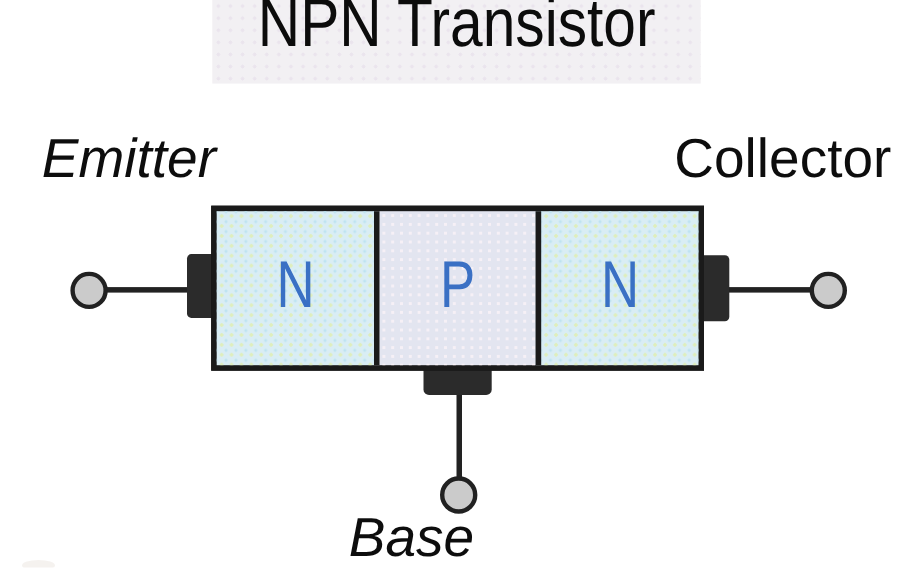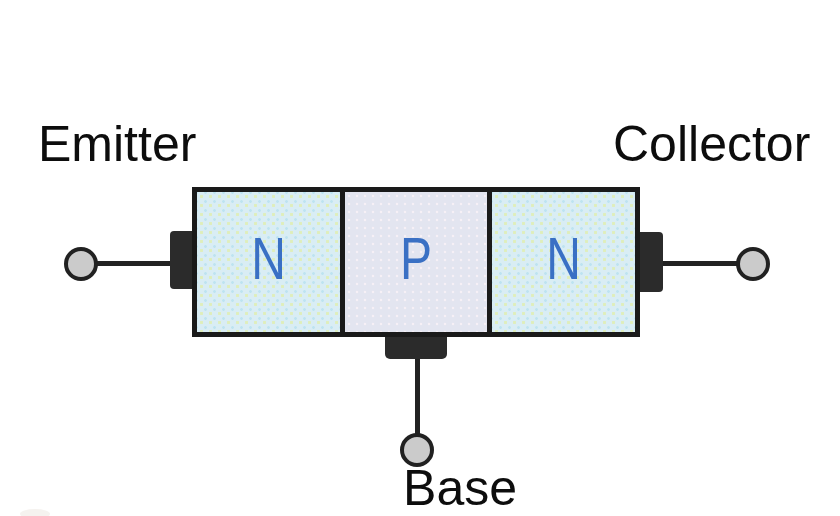--- a/index.html
+++ b/index.html
@@ -23,23 +23,23 @@
     font-size: 62px; color: #0c0c0c; white-space: nowrap;
   }
   .title-text .squeeze {
     display: inline-block; transform: scaleX(0.86); transform-origin: center top;
   }
 
   
   .lead-label {
     position: absolute; font-size: 50px; line-height: 1; color: #0d0d0d; white-space: nowrap;
   }
-  .label-emitter   { left: 38px;  top: 119px; }
+  .label-emitter   { left: 38px;  top: 119px; font-style: italic; }
   .label-collector { left: 613px; top: 119px; text-align: center; }
-  .label-base      { left: 317px; top: 463px; width: 200px; text-align: right; }
+  .label-base      { left: 317px; top: 463px; width: 200px; text-align: left; font-style: italic; }
 
   
   .body-box {
     position: absolute; left: 192px; top: 187px; width: 448px; height: 150px;
     border: 5px solid #1a1a1a; display: flex; background: #1a1a1a; z-index: 3;
   }
   .region {
     flex: 1 1 0; display: flex; align-items: center; justify-content: center;
   }
   .region + .region { border-left: 5px solid #1a1a1a; }
@@ -87,20 +87,25 @@
   .corner-smudge {
     position: absolute; left: 20px; top: 509px; width: 30px; height: 10px;
     background: #ece8e1; opacity: 0.55; border-radius: 50%;
   }
 </style>
 </head>
 <body>
 
 <div class="stage">
 
+  <div class="title-bg">
+    <div class="title-text">
+      <span class="squeeze">NPN Transistor</span>
+    </div>
+  </div>
 
   <div class="lead-label label-emitter">Emitter</div>
   <div class="lead-label label-collector">Collector</div>
   <div class="lead-label label-base">Base</div>
 
   <div class="wire wire-emitter"></div>
   <div class="wire wire-collector"></div>
   <div class="wire wire-base"></div>
 
   <div class="tab tab-emitter"></div>

